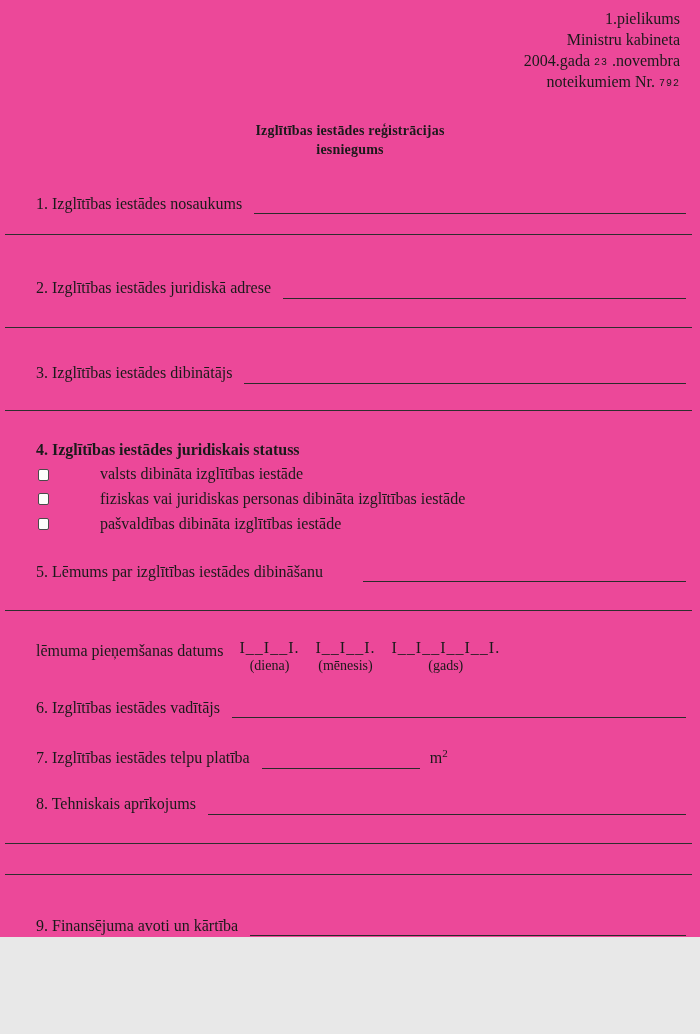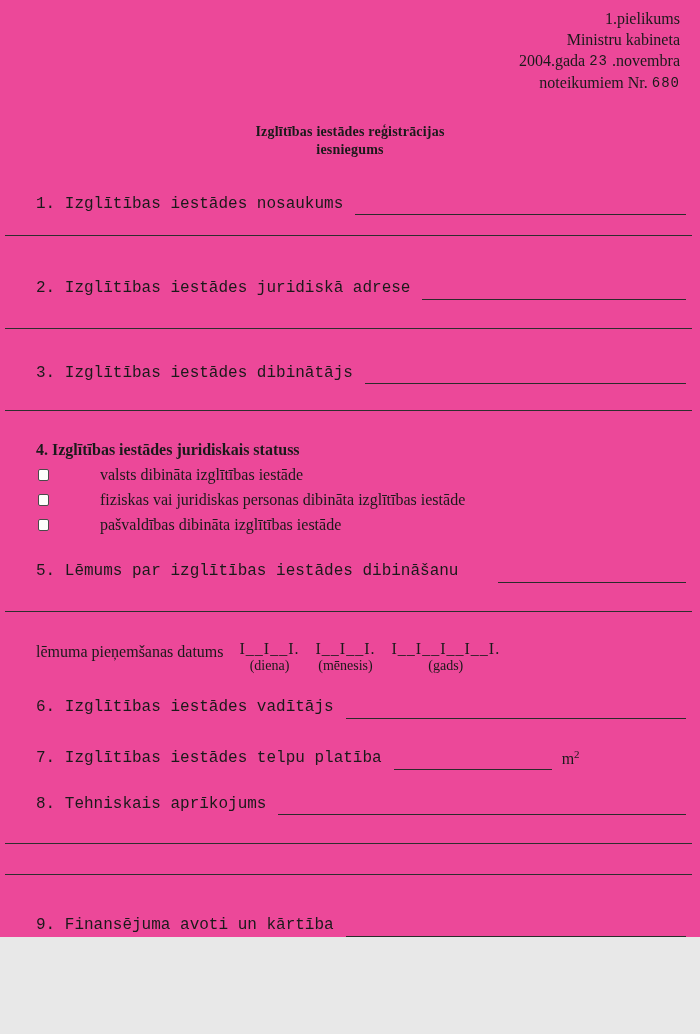--- a/index.html
+++ b/index.html
@@ -3,25 +3,25 @@
 <meta charset="utf-8">
 <style>
   * { margin:0; padding:0; box-sizing:border-box; }
   html,body { background:#e8e8e8; }
   .page {
     width:700px; height:937px; margin:0 auto; background:#ec4899;
     font-family:"Liberation Serif", serif; font-size:16px; color:#1a1a1a;
     position:relative; overflow:hidden;
   }
   .annex { text-align:right; padding:8px 20px 0 0; line-height:1.32; }
-  .typed { font-family:"Liberation Mono", monospace; font-size:14px; letter-spacing:1px; position:relative; top:-1px; }
+  .typed { font-family:"Liberation Mono", monospace; font-size:10px; letter-spacing:1px; position:relative; top:-1px; }
   .title { text-align:center; font-weight:bold; margin-top:30px; line-height:1.3; font-size:14px; letter-spacing:0.2px; }
 
   .row { display:flex; align-items:flex-end; margin-left:36px; margin-right:14px; }
-  .row .label { white-space:nowrap; line-height:1.35;font-family:Liberation Mono, monospace; }
+  .row .label { white-space:nowrap; line-height:1.35; }
   .fill { flex:1; border-bottom:1.4px solid #2b2b2b; margin-left:12px; height:4px; min-width:40px; }
   .fill.short { flex:0 0 158px; }
   .unit { margin-left:10px; line-height:1.35; }
   .unit sup { font-size:11px; }
 
   .full-line { border-bottom:1.6px solid #2e2e2e; margin-left:5px; margin-right:8px; height:0; }
 
   .plain-label { margin-left:36px; line-height:1.35;font-weight:bold; }
 
   .cb-row { display:flex; align-items:center; margin-left:38px; margin-top:4px; line-height:1.3;gap:36px; }
@@ -60,21 +60,21 @@
 </style>
 </head>
 <body>
 
 <div class="page">
 
   <div class="annex">
     <div>1.pielikums</div>
     <div>Ministru kabineta</div>
     <div><span>2004.gada</span> <span class="typed">23</span> <span>.novembra</span></div>
-    <div><span>noteikumiem Nr.</span> <span class="typed">680</span></div>
+    <div><span>noteikumiem Nr.</span> <span class="typed">792</span></div>
   </div>
 
   <div class="title">
     <div>Izglītības iestādes reģistrācijas</div>
     <div>iesniegums</div>
   </div>
 
   <div class="row mt-item1">
     <span class="label">1. Izglītības iestādes nosaukums</span>
     <span class="fill"></span>

